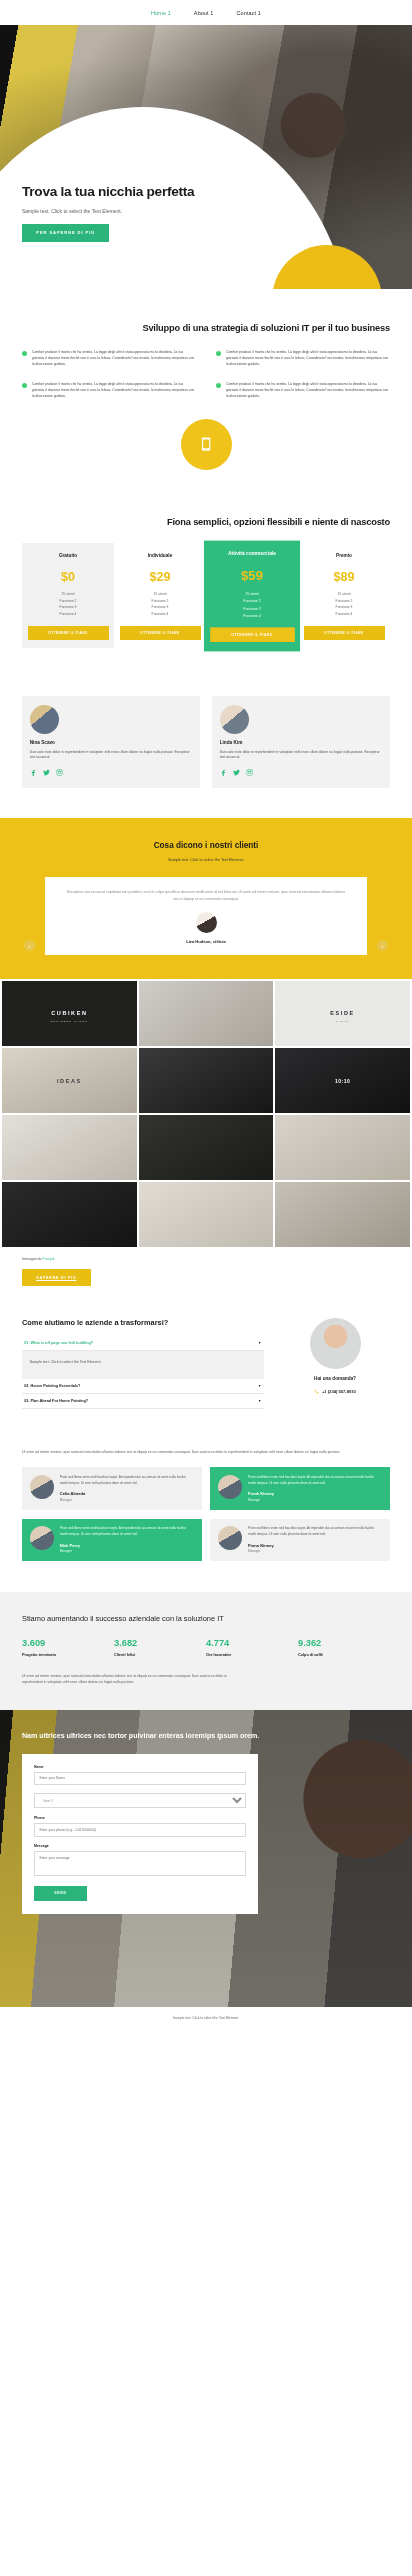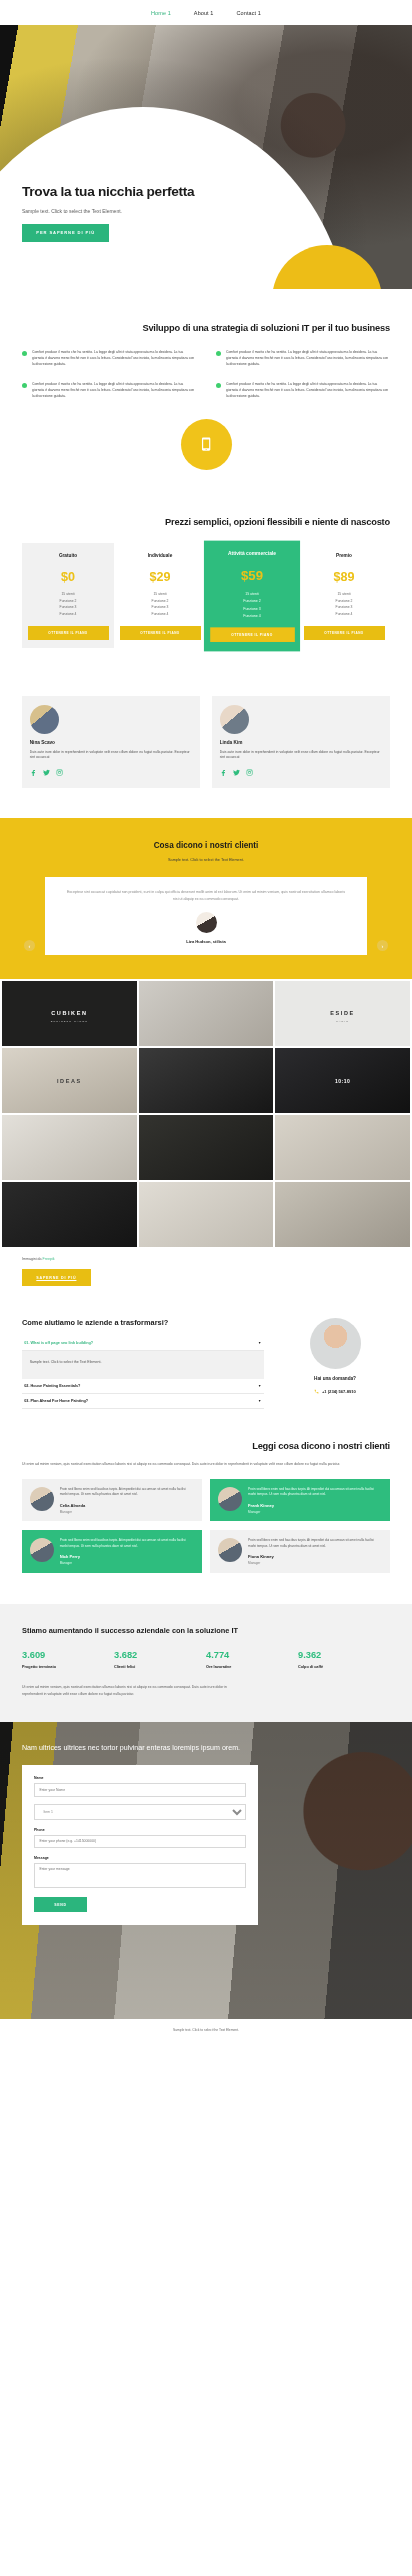--- a/index.html
+++ b/index.html
@@ -149,37 +149,37 @@
     background: linear-gradient(150deg,#ddcdb8 0 45%, #5a6673 45% 100%); }
   .rtext { font-size: 3.2px; line-height:1.8; color:#5a5a5a; }
   .rcard.green .rtext { color:#e9fff5; }
   .rname { font-size: 4.1px; font-weight:800; margin-top: 5px; color:#1b1b1b; }
   .rcard.green .rname { color:#fff; }
   .rrole { font-size: 3.1px; color:#7d7d7d; margin-top: 1.6px; }
   .rcard.green .rrole { color:#d8fbec; }
 
   
   .stats { background:#f2f2f2; margin-top: 31px; padding: 22px 22px 24px; }
-  .stats h2 { font-size: 7.4px; font-weight:700; line-height:1.3; }
+  .stats h2 { font-size: 7.4px; font-weight:400; line-height:1.3; }
   .sgrid { display:grid; grid-template-columns: repeat(4,1fr); margin-top: 14.3px; }
   .snum { font-size: 9.3px; font-weight:800; color:#2ebd7e; }
   .slbl { font-size: 3.8px; font-weight:700; margin-top: 5.5px; }
   .stats p.note { font-size: 3.5px; color:#5d5d5d; line-height:1.9; margin-top: 15.4px; max-width: 220px; }
 
   
   .contact { position:relative; min-height: 297px; overflow:hidden; }
   .contact-bg { position:absolute; inset:0;
     background:
       radial-gradient(circle at 88% 30%, #5b4336 0 14%, transparent 14.3%),
       linear-gradient(95deg,#1d1d1b 0 3%, #d4bb3f 3% 13%, #9b968c 13% 32%, #c6c2b8 32% 58%, #7e7a72 58% 80%, #4b4946 80% 100%);
     filter: blur(0.3px); }
   .contact-bg:after { content:""; position:absolute; inset:0;
     background: linear-gradient(180deg, rgba(0,0,0,.25), rgba(0,0,0,.1)); }
   .contact-inner { position:relative; padding: 22px 22px 0; z-index:3; }
-  .contact h2 { font-size: 7.1px; font-weight:400; color:#fff; line-height:1.35; max-width: 242px; }
+  .contact h2 { font-size: 7.1px; font-weight:700; color:#fff; line-height:1.35; max-width: 242px; }
   .form { background:#fff; margin-top: 12px; padding: 11px 12px 13px; max-width: 236px; }
   .fld { margin-bottom: 7.7px; }
   .fld label { display:block; font-size: 3.5px; font-weight:700; margin-bottom: 2.7px; }
   .fld input, .fld select, .fld textarea {
     width:100%; border:0.5px solid #d8d8d8; padding: 3.8px 4.4px; font-size: 3.4px;
     font-family:"Liberation Sans", sans-serif; color:#8b8b8b; background:#fff; }
   .fld textarea { height: 25px; resize:none; }
   .form .btn-sub { background:#2bb57d; color:#fff; border:none; width: 53px; padding: 5.5px;
     font-size: 3.5px; font-weight:700; letter-spacing:0.7px; }
   .footer { padding: 8.8px 0 11px; text-align:center; font-size: 3.3px; color:#6d6d6d; background:#fff; }
@@ -235,21 +235,21 @@
     </div>
     <div class="yellow-ball">
       <svg viewBox="0 0 24 24">
           <path d="M7 1h10c1.1 0 2 .9 2 2v18c0 1.1-.9 2-2 2H7c-1.1 0-2-.9-2-2V3c0-1.1.9-2 2-2zm0 3v15h10V4H7zm5 16.2a.9.9 0 100 1.8.9.9 0 000-1.8z"></path>
         </svg>
     </div>
   </div>
 
   
   <div class="pricing">
-    <div class="h2">Prezzi semplici, opzioni flessibili e niente di nascosto</div>
+    <div class="h2">Fiona semplici, opzioni flessibili e niente di nascosto</div>
     <div class="price-grid">
 
       <div class="pcard gray">
         <div class="pname">Gratuito</div>
         <div class="pprice">$0</div>
         <div class="pfeat">15 utenti</div>
         <div class="pfeat">Funzione 2</div>
         <div class="pfeat">Funzione 3</div>
         <div class="pfeat">Funzione 4</div>
         <button class="pbtn">OTTENERE IL PIANO</button>
@@ -393,21 +393,20 @@
         <svg viewBox="0 0 24 24">
             <path d="M6.6 10.8c1.4 2.8 3.8 5.1 6.6 6.6l2.2-2.2c.3-.3.7-.4 1-.2 1.2.4 2.4.6 3.6.6.6 0 1 .4 1 1V20c0 .6-.4 1-1 1C10.6 21 3 13.4 3 4c0-.6.4-1 1-1h3.5c.6 0 1 .4 1 1 0 1.3.2 2.5.6 3.6.1.4 0 .8-.2 1l-2.3 2.2z"></path>
           </svg>
         <span>+1 (234) 567-8910</span>
       </div>
     </div>
   </div>
 
   
   <div class="reviews">
-    <div class="h2">Leggi cosa dicono i nostri clienti</div>
     <div class="lead">Ut enim ad minim veniam, quis nostrud exercitation ullamco laboris nisi ut aliquip ex ea commodo consequat. Duis aute irure dolor in reprehenderit in voluptate velit esse cillum dolore eu fugiat nulla pariatur.</div>
     <div class="rgrid">
       <div class="rcard gray">
         <div class="ravatar"></div>
         <div>
           <div class="rtext">Proin sed libero enim sed faucibus turpis. At imperdiet dui accumsan sit amet nulla facilisi morbi tempus. Ut sem nulla pharetra diam sit amet nisl.</div>
           <div class="rname">Celia Almeda</div>
           <div class="rrole">Manager</div>
         </div>
       </div>

